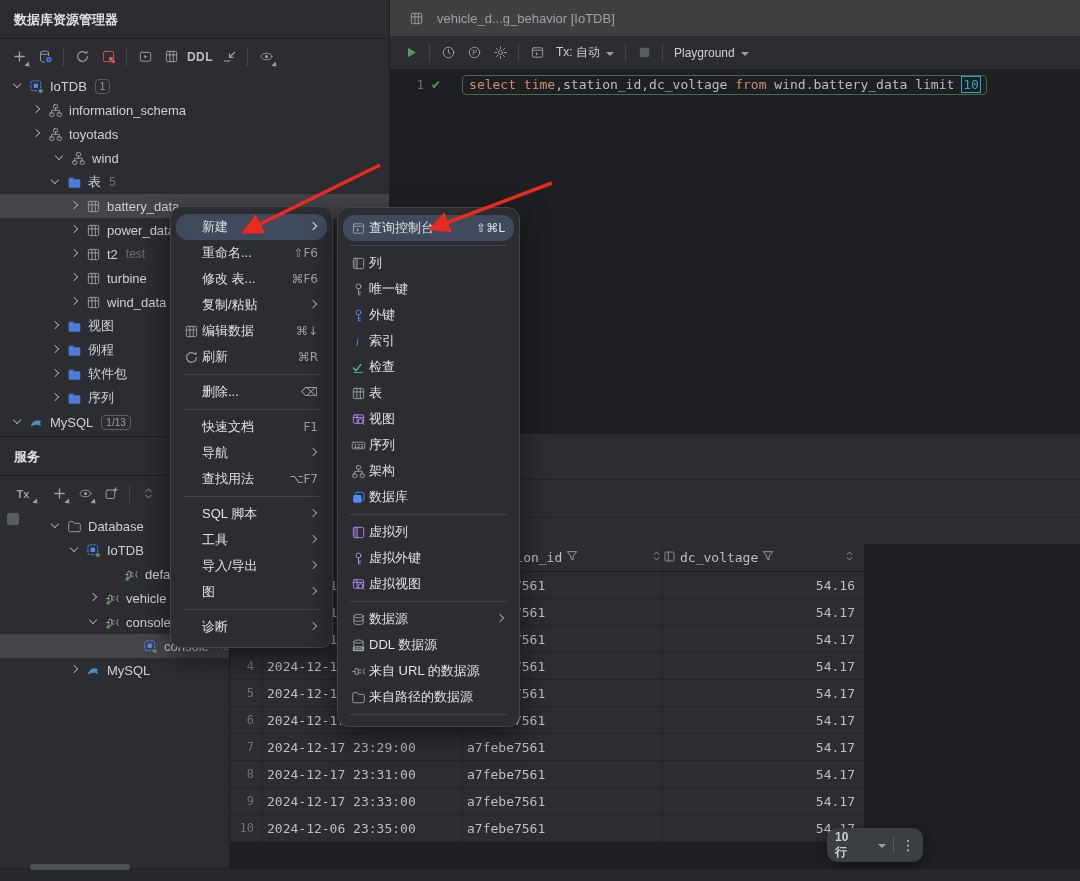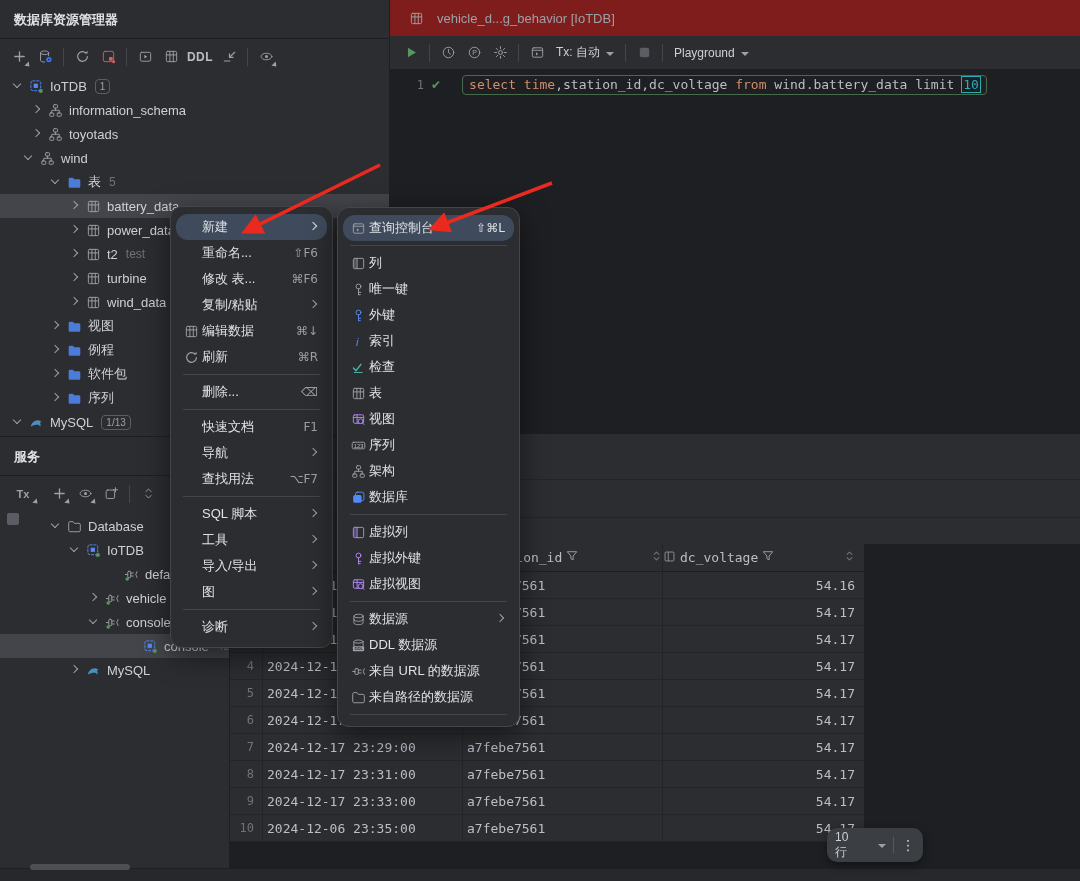--- a/index.html
+++ b/index.html
@@ -30,21 +30,21 @@
   .chev { width:14px; height:14px; flex:0 0 14px; position:relative; margin-right:4px; }
   .chev::after { content:""; position:absolute; left:4px; top:3px; width:5px; height:5px; border-right:1.5px solid #9da0a6; border-bottom:1.5px solid #9da0a6; transform:rotate(-45deg); }
   .chev.down::after { transform:rotate(45deg); top:2px; }
   .chev.none::after { display:none; }
   .t-icon { width:16px; height:16px; flex:0 0 16px; margin-right:6px; display:flex; align-items:center; justify-content:center; }
   .t-label { color:#ced0d6; }
   .t-suffix { color:#6f737a; margin-left:8px; font-size:12px; }
   .t-badge { margin-left:8px; font-size:10px; color:#9da0a6; border:1px solid #5a5d63; border-radius:4px; padding:0 4px; line-height:13px; }
 
   
-  #tabbar { display:flex; align-items:stretch; height:36px; background:#7f1d1d; padding-left:4px; }
+  #tabbar { display:flex; align-items:stretch; height:36px; background:#404040; padding-left:4px; }
   .tab { display:flex; align-items:center; gap:7px; padding:0 14px; position:relative; color:#9da0a6; }
   .tab.active { color:#dfe1e5; }
   .tab.active::after { content:""; position:absolute; left:4px; right:4px; bottom:0; height:3px; background:#787b80; border-radius:2px 2px 0 0; }
   .tab .close { color:#9da0a6; font-size:14px; margin-left:4px; }
   #run-toolbar { display:flex; align-items:center; height:34px; background:#2b2d30; padding:0 8px; border-bottom:1px solid #1e1f22; }
   .dd-label { color:#ced0d6; font-size:12px; margin:0 2px 0 6px; }
   .dd-caret { width:0; height:0; border-left:4px solid transparent; border-right:4px solid transparent; border-top:4px solid #9da0a6; margin:2px 6px 0 4px; }
   #code-area { position:relative; height:363px; background:#1e1f22; }
   .code-line { position:absolute; left:0; top:3px; height:24px; display:flex; align-items:center; width:100%; }
   .ln { width:22px; text-align:right; color:#6f737a; font-size:12px; margin-left:12px; }
@@ -63,21 +63,21 @@
   .c-num { width:33px; justify-content:flex-end; padding-right:8px; color:#6f737a; font-size:12px; }
   .c-time { width:200px; padding-left:4px; }
   .c-station { width:200px; padding-left:4px; }
   .c-dc { width:201px; justify-content:flex-end; padding-right:9px; border-right:none; }
   .g-head .g-cell { color:#bcbec4; }
   .h-flex { display:flex; align-items:center; gap:4px; width:100%; }
   .h-spacer { flex:1; }
   #right-dark { position:absolute; left:634px; top:110px; width:216px; height:325px; background:#1e1f22; }
   #below-dark { position:absolute; left:0; top:408px; width:634px; height:27px; background:#1e1f22; }
   #pager-pill { left:827px; top:828px; width:96px; height:34px; background:#3b3e42; border-radius:10px; box-shadow:0 3px 10px rgba(0,0,0,.4); display:flex; align-items:center; padding:0 8px; z-index:5; }
-  #pager-pill .plabel { color:#ced0d6; font-size:12px; margin-right:14px; }
+  #pager-pill .plabel { color:#ced0d6; font-size:12px; margin-right:14px;font-weight:bold; }
   .pill-sep { width:1px; height:16px; background:#55585c; margin:0 7px; }
   .kebab { color:#ced0d6; font-size:14px; letter-spacing:0; }
 
   
   .menu { position:absolute; background:#2b2d30; border:1px solid #43454a; border-radius:12px; box-shadow:0 8px 28px rgba(0,0,0,.5); padding:7px 0; z-index:50; }
   #context-menu { left:170px; top:206px; width:163px; }
   #new-submenu { left:337px; top:207px; width:183px; }
   .menu-item { display:flex; align-items:center; height:26px; margin:0 5px; padding:0 9px 0 8px; border-radius:12px; color:#dfe1e5; }
   .menu-item.selected { background:#3f4b5c; }
   .mi-icon { width:18px; height:16px; flex:0 0 18px; display:flex; align-items:center; }
@@ -193,21 +193,21 @@
         <span class="t-icon">
           <svg width="15" height="15" viewBox="0 0 16 16" fill="none" stroke-linecap="round" stroke-linejoin="round">
             <rect x="5.8" y="1.8" width="4.4" height="3.6" rx="1" stroke="#9da0a6"></rect>
             <rect x="1.8" y="10.6" width="4.4" height="3.6" rx="1" stroke="#9da0a6"></rect>
             <rect x="9.8" y="10.6" width="4.4" height="3.6" rx="1" stroke="#9da0a6"></rect>
             <path d="M8 5.4v2.4M4 10.6V7.8h8v2.8" stroke="#9da0a6"></path>
           </svg>
         </span>
         <span class="t-label">toyotads</span>
       </div>
-      <div class="tree-row" style="padding-left: 21px;">
+      <div class="tree-row" style="padding-left: 32px; margin-left: 20px;">
         <span class="chev down"></span>
         <span class="t-icon">
           <svg width="15" height="15" viewBox="0 0 16 16" fill="none" stroke-linecap="round" stroke-linejoin="round">
             <rect x="5.8" y="1.8" width="4.4" height="3.6" rx="1" stroke="#9da0a6"></rect>
             <rect x="1.8" y="10.6" width="4.4" height="3.6" rx="1" stroke="#9da0a6"></rect>
             <rect x="9.8" y="10.6" width="4.4" height="3.6" rx="1" stroke="#9da0a6"></rect>
             <path d="M8 5.4v2.4M4 10.6V7.8h8v2.8" stroke="#9da0a6"></path>
           </svg>
         </span>
         <span class="t-label">wind</span>

